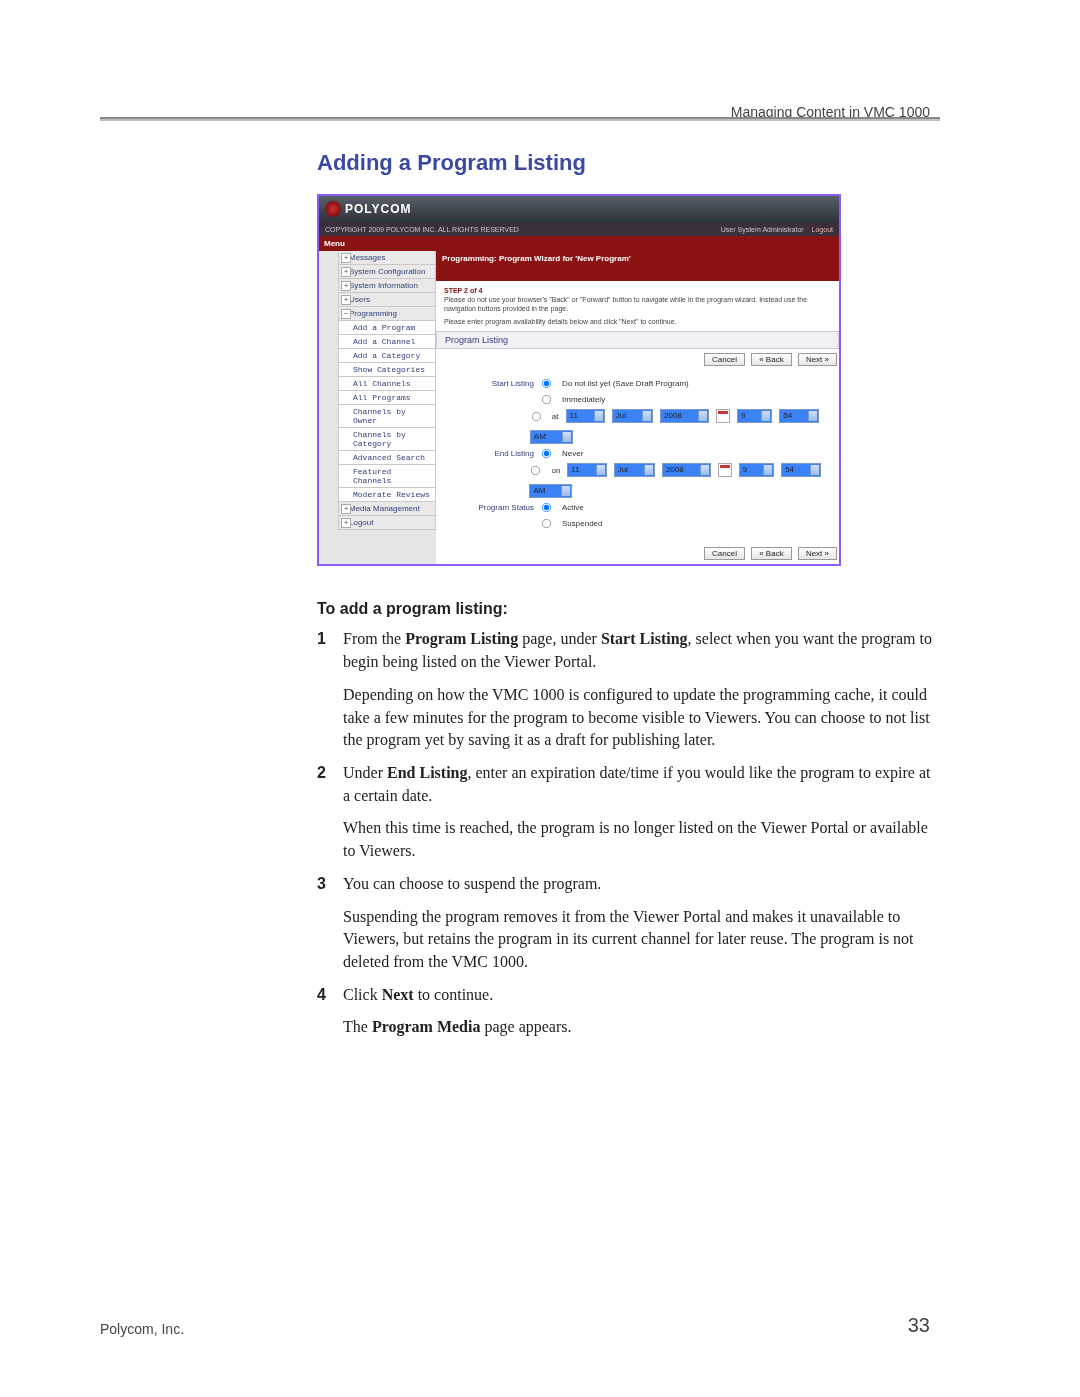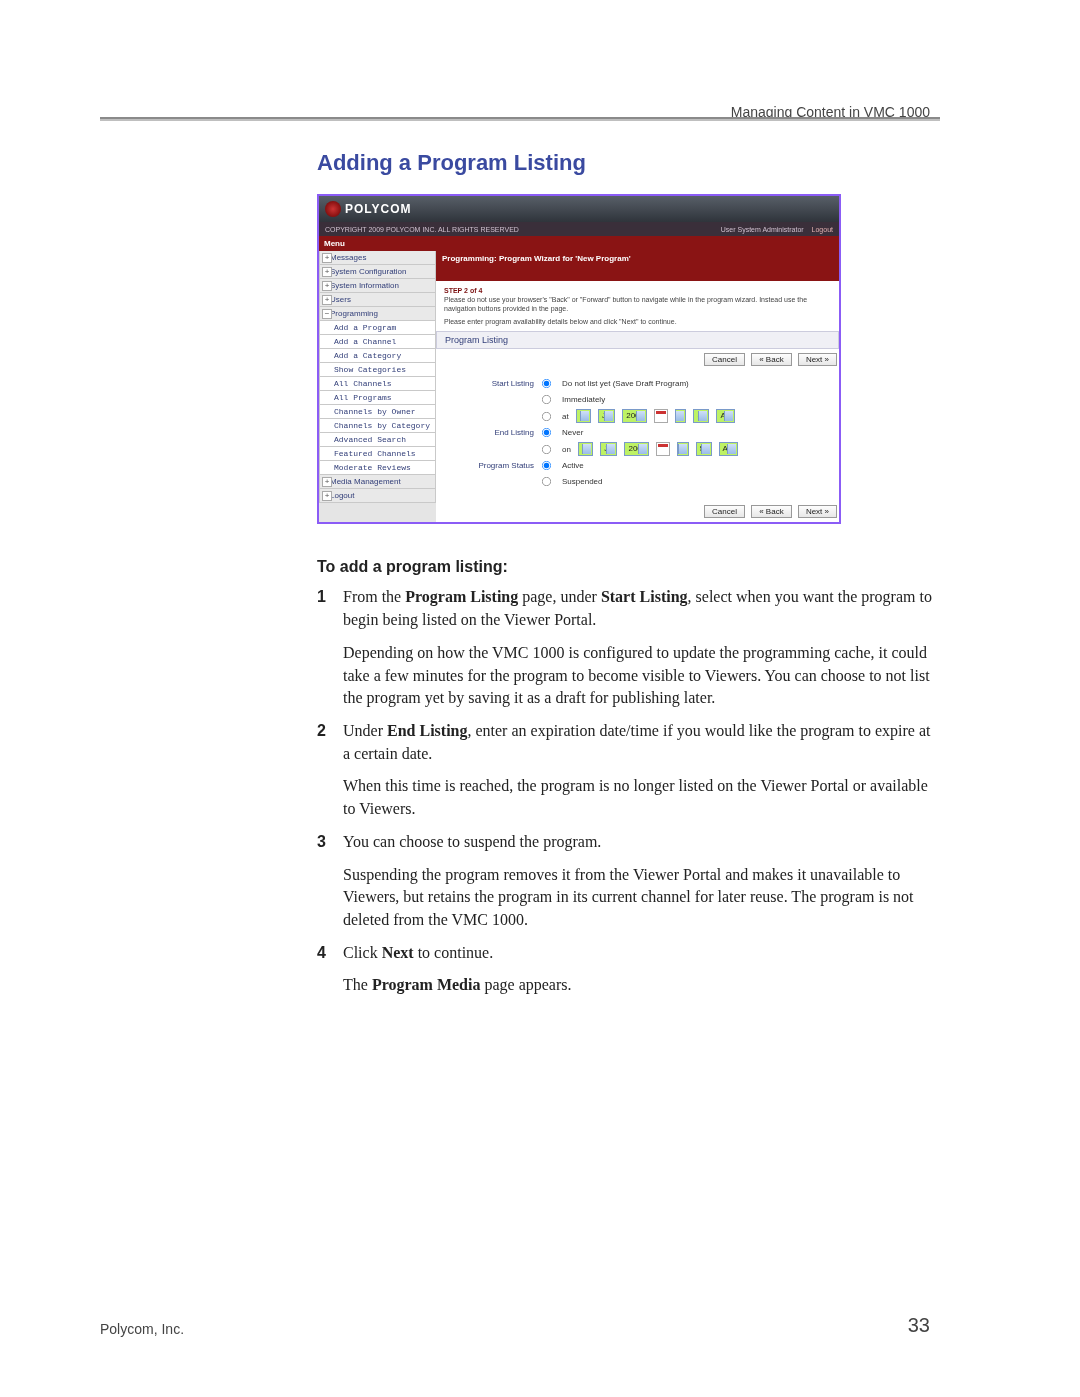--- a/index.html
+++ b/index.html
@@ -87,20 +87,21 @@
   }
   .side-hdr {
     background: #8a1414; color:#fff; font-size:8px; font-weight:bold;
     padding: 3px 5px;
   }
   .side-item {
     border:1px solid #c9c9c9; border-top:none;
     padding: 2px 4px 2px 14px;
     font-size:8px; color:#34407a; position:relative; cursor:pointer;
     background:#f1f1f1;
+    margin-left:19px;
   }
   .side-item.top { padding-left:10px; background:#e9e9e9; }
   .side-item.top::before{
     content:"+"; position:absolute; left:2px; top:2px; font-size:8px;
     background:#fff; border:1px solid #aaa; width:8px; height:8px; line-height:8px;
     text-align:center; color:#555;
   }
   .side-item.top.minus::before{ content:"−"; }
   .side-item.sub { background:#fff; padding-left:14px;font-family:Liberation Mono, monospace; }
   .main {
@@ -120,22 +121,22 @@
   .mbtn {
     display:inline-block; border:1px solid #999; background:linear-gradient(#fdfdfd,#e7e7e7);
     font-size:8px; padding:1px 7px; margin:0 2px; cursor:pointer; color:#222;
   }
   .form-area { padding:4px 8px 10px 8px; }
   .frow { display:flex; align-items:center; margin:3px 0; }
   .flab { width:90px; text-align:right; color:#34407a; font-size:8px; padding-right:6px; }
   .fval { font-size:8px; color:#333; display:flex; align-items:center; flex-wrap:wrap; gap:7px;}
   input[type=radio]{ transform:scale(0.7); margin:0 2px 0 0; vertical-align:middle;}
   .msel{
-    border:1px solid #7a9ac9; background:#bef264; color:#222; font-size:8px;
-    padding:0 2px 0 3px; height:12px; line-height:12px; position:relative;
+    border:1px solid #7a9ac9; background:#3b82f6; color:#222; font-size:8px;
+    padding:0 26px 0 3px; height:12px; line-height:12px; position:relative;
   }
   .msel::after{
     content:""; position:absolute; right:1px; top:1px; width:8px; height:10px;
     background:linear-gradient(#cfe0f7,#9abce8); border-left:1px solid #7a9ac9;
   }
   .cal {
     width:12px; height:12px; background:#fff; border:1px solid #aaa; position:relative;
   }
   .cal::before{
     content:""; position:absolute; left:1px; right:1px; top:1px; height:3px; background:#c33;

